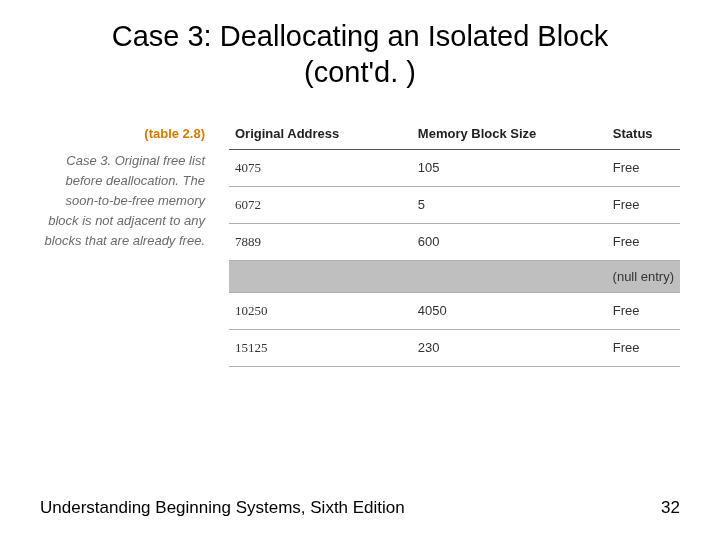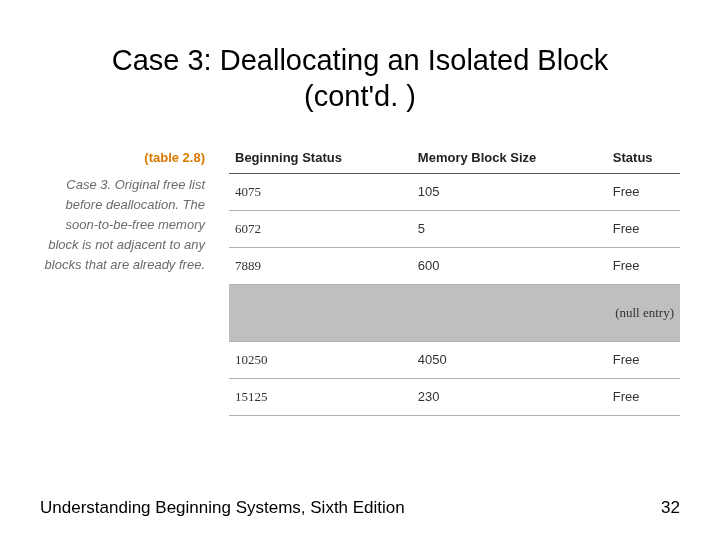--- a/index.html
+++ b/index.html
@@ -11,21 +11,20 @@
     position: relative;
     overflow: hidden;
   }
   .title {
     text-align: center;
     font-size: 29px;
     font-weight: 400;
     color: #000;
     padding: 18px 40px 0 40px;
     line-height: 1.25;
-    margin-top: 24px;
   }
   .content-area {
     display: flex;
     padding: 35px 40px 0 40px;
     gap: 24px;
   }
   .left-col {
     width: 165px;
     text-align: right;
     padding-top: 0;
@@ -61,22 +60,21 @@
   }
   tbody td {
     padding: 10px 6px;
     border-bottom: 1px solid #b0b0b0;
     vertical-align: middle;
   }
   tbody tr.null-row td {
     background: #bfbfbf;
     text-align: right;
     color: #333;
-    padding: 20px 6px;
-    font-family: Liberation Serif, serif;
+    padding: 8px 6px;
   }
   td.col-status { width: 60px; }
   th.col-status { width: 60px; }
   td.col-size { width: 160px; }
   th.col-size { width: 160px; }
   td.col-addr { width: 150px; font-family: Liberation Serif, serif; }
   th.col-addr { width: 150px; }
   .footer {
     position: absolute;
     bottom: 22px;
@@ -98,21 +96,21 @@
 
 <div class="content-area">
   <div class="left-col">
     <div class="table-label">(table 2.8)</div>
     <div class="caption">Case 3. Original free list before deallocation. The soon-to-be-free memory block is not adjacent to any blocks that are already free.</div>
   </div>
   <div class="right-col">
     <table>
       <thead>
         <tr>
-          <th class="col-addr">Beginning Status</th>
+          <th class="col-addr">Original Address</th>
           <th class="col-size">Memory Block Size</th>
           <th class="col-status">Status</th>
         </tr>
       </thead>
       <tbody id="tbody">
           <tr>
             <td class="col-addr">4075</td>
             <td class="col-size">105</td>
             <td class="col-status">Free</td>
           </tr>

